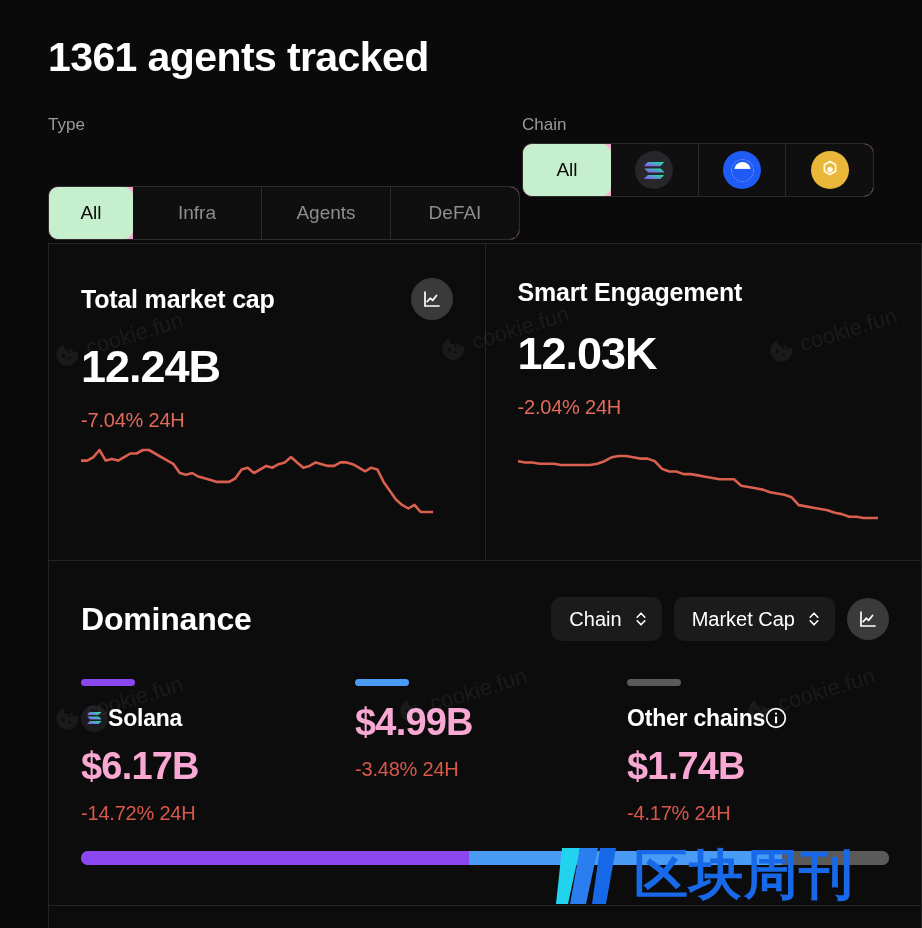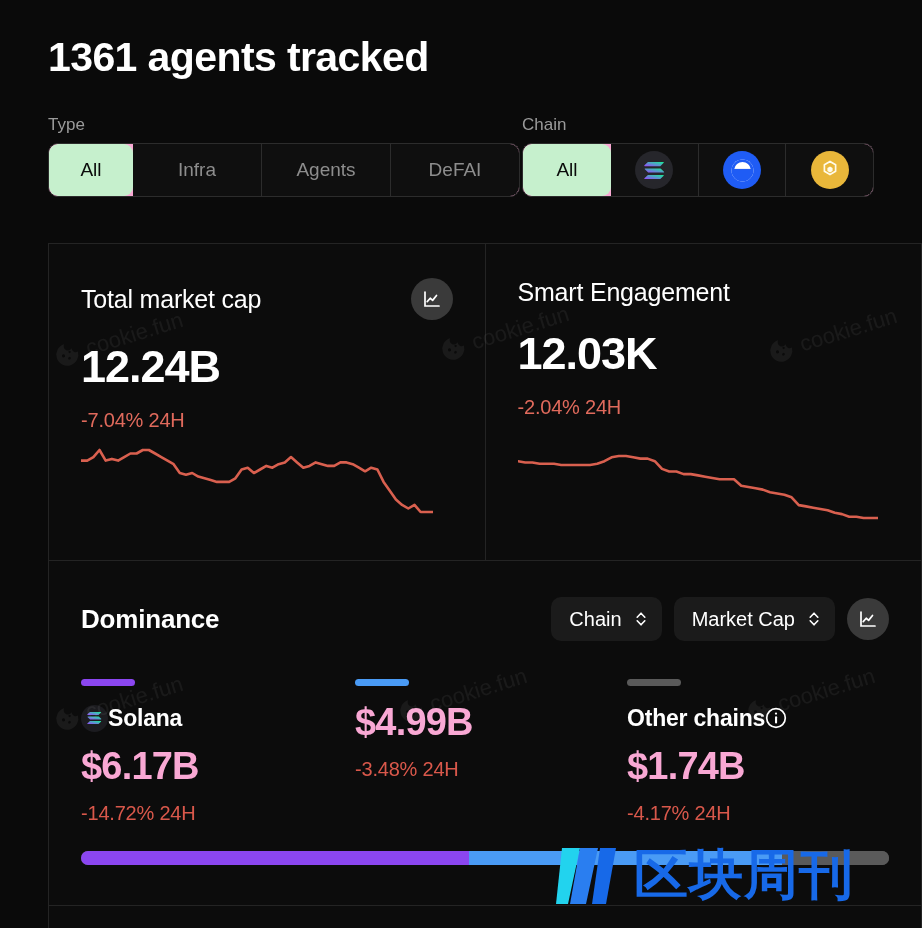--- a/index.html
+++ b/index.html
@@ -36,21 +36,21 @@
   
   .filters {
     position: absolute;
     left: 48px;
     top: 116px;
     width: 826px;
     display: flex;
     gap: 0;
   }
   .filter-group { display: flex; flex-direction: column; }
-  .filter-group.type  { width: 474px; }
+  .filter-group.type  { width: 474px; gap: 43px; }
   .filter-group.chain { width: 352px; }
 
   .filter-label {
     font-size: 17px;
     color: #9a9a9a;
     margin-bottom: 10px;
     line-height: 1;
   }
 
   .seg-control {
@@ -127,21 +127,21 @@
   }
   .stat-card:first-child { border-right: 1px solid #242424; }
 
   .stat-head {
     display: flex;
     align-items: center;
     justify-content: space-between;
   }
   .stat-title {
     font-size: 25px;
-    font-weight: 400;
+    font-weight: 700;
     color: #ffffff;
     letter-spacing: -0.2px;
   }
   .icon-circle {
     width: 42px; height: 42px;
     border-radius: 50%;
     background: #3a3a3a;
     display: flex; align-items: center; justify-content: center;
     cursor: pointer;
     flex: none;
@@ -175,21 +175,21 @@
     padding: 36px 32px 0 32px;
     border-bottom: 1px solid #242424;
     height: 345px;
   }
   .dom-head {
     display: flex;
     align-items: center;
     justify-content: space-between;
   }
   .dom-title {
-    font-size: 26px;
+    font-size: 32px;
     font-weight: 600;
     color: #ffffff;
     letter-spacing: -0.2px;
   }
   .dom-controls { display: flex; align-items: center; gap: 12px; }
 
   .select {
     height: 44px;
     display: flex;
     align-items: center;

